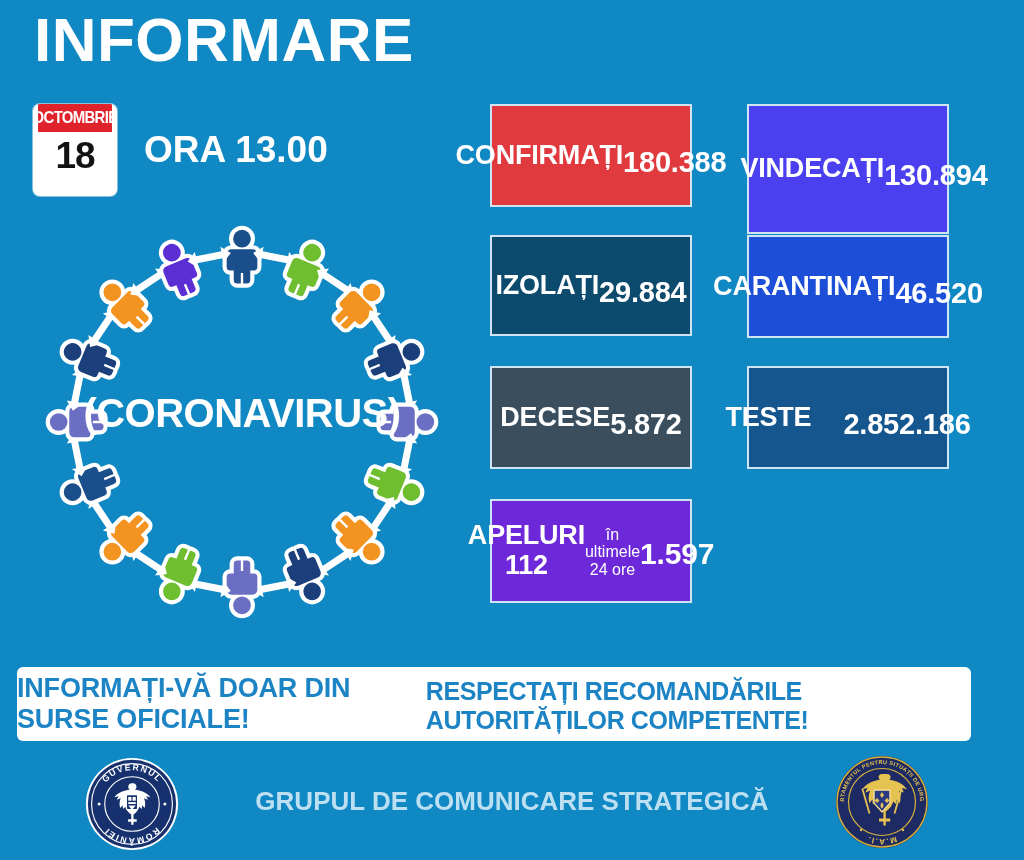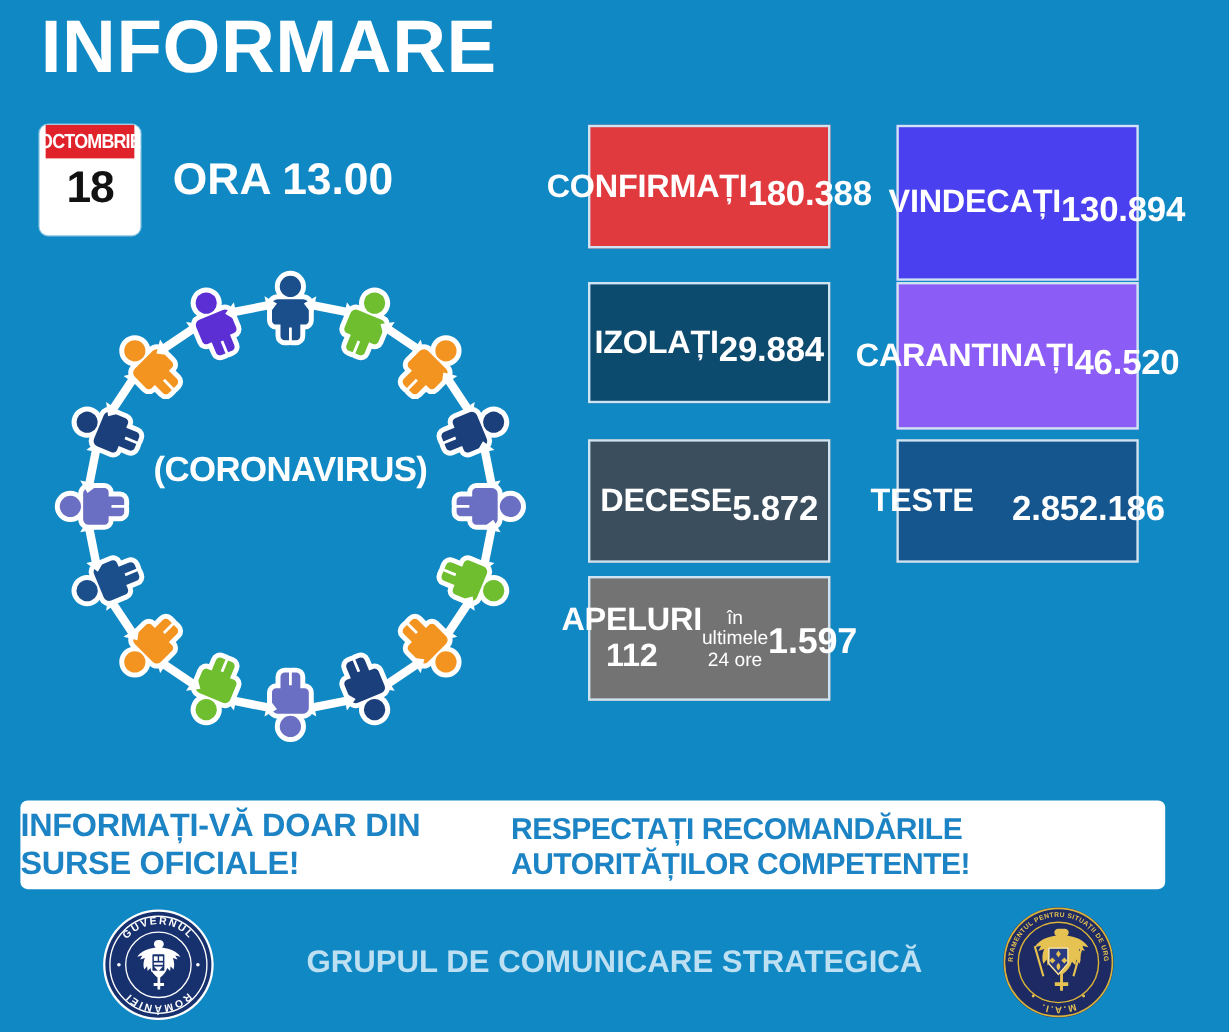--- a/index.html
+++ b/index.html
@@ -92,25 +92,25 @@
     color: #ffffff;
     pointer-events: none;
   }
   #covid-title {
     font-size: 46px;
     font-weight: bold;
     letter-spacing: -1px;
     line-height: 1.05;
   }
   #covid-sub {
-    font-size: 29px;
+    font-size: 40px;
     font-weight: bold;
     letter-spacing: -0.5px;
     line-height: 1.15;
-    margin-top: 2px;
+    margin-top: 16px;
   }
 
   
   .stat-box {
     position: absolute;
     border: 2px solid #cfe4f2;
     box-sizing: border-box;
     display: flex;
     flex-direction: row;
     align-items: center;
@@ -134,24 +134,24 @@
   .stat-note {
     font-size: 16px;
     line-height: 1.1;
     margin-top: 2px;
     font-weight: normal;
   }
 
   #box-confirmati { left: 490px; top: 104px; width: 202px; height: 103px; background: #e03a3e; }
   #box-vindecati  { left: 747px; top: 104px; width: 202px; height: 130px; background: #4a40ef; padding-left: 32px; }
   #box-izolati    { left: 490px; top: 235px; width: 202px; height: 101px; background: #0c4a6e; }
-  #box-carantinati{ left: 747px; top: 235px; width: 202px; height: 123px; background: #8b5cf6; }
+  #box-carantinati{ left: 747px; top: 235px; width: 202px; height: 103px; background: #1d4ed8; }
   #box-decese     { left: 490px; top: 366px; width: 202px; height: 103px; background: #3b4e5e; }
   #box-teste      { left: 747px; top: 366px; width: 202px; height: 103px; background: #15568f; gap: 32px; }
-  #box-apeluri    { left: 490px; top: 480px; width: 202px; height: 104px; background: #737373; }
+  #box-apeluri    { left: 490px; top: 499px; width: 202px; height: 104px; background: #6d28d9; }
   #box-apeluri .stat-value { margin-top: 4px; font-size: 30px; }
 
   
   #banner {
     position: absolute;
     left: 17px;
     top: 667px;
     width: 954px;
     height: 74px;
     background: #ffffff;

